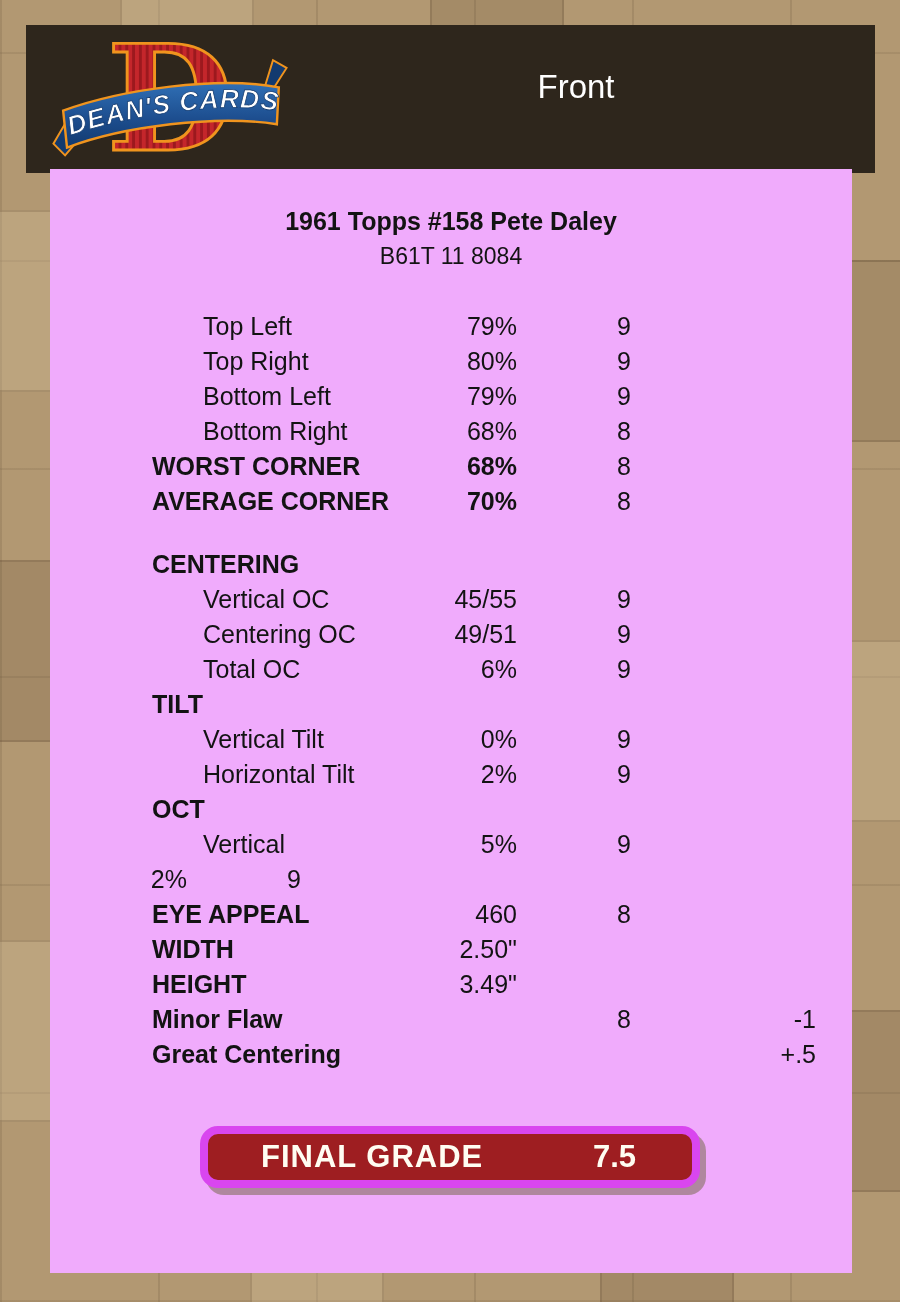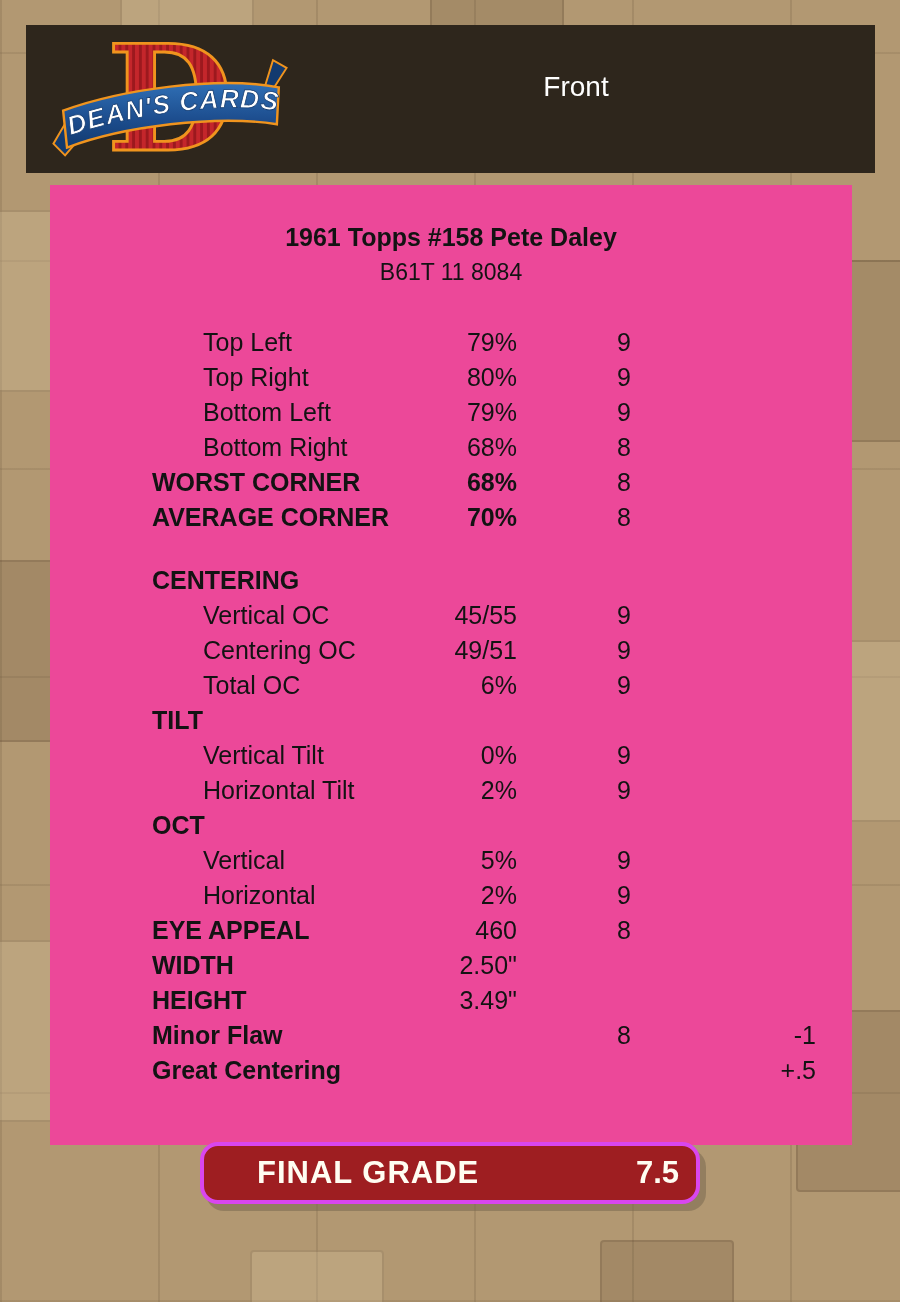--- a/index.html
+++ b/index.html
@@ -35,26 +35,26 @@
   .bg-card:nth-child(10){left:600px;top:1240px;background:rgba(92,72,48,.18);}
 
   
   .topbar{
     position:absolute;left:26px;top:25px;width:849px;height:148px;
     background:#2e261c;
   }
   .logo{position:absolute;left:26px;top:6px;width:236px;height:136px;}
   .title-block{position:absolute;left:310px;top:38px;width:480px;text-align:center;color:#ffffff;}
   .main-title{font-size:46px;line-height:48px;letter-spacing:1px;}
-  .sub-title{font-size:28px;line-height:40px;margin-top:4px;}
+  .sub-title{font-size:33px;line-height:40px;margin-top:4px;}
 
   
   .panel{
-    position:absolute;left:50px;top:185px;width:802px;height:960px;
-    background:#ec4899;color:#131313;
+    position:absolute;left:50px;top:169px;width:802px;height:1104px;
+    background:#f0abfc;color:#131313;
   }
   .card-title{position:absolute;top:38px;left:0;width:100%;text-align:center;
     font-size:25px;font-weight:bold;}
   .card-serial{position:absolute;top:74px;left:0;width:100%;text-align:center;
     font-size:23px;}
 
   .stats-table{position:absolute;top:140px;left:0;width:100%;}
   .trow{display:flex;height:35px;align-items:center;font-size:25px;}
   .trow.gap{margin-top:28px;}
   .cell{box-sizing:border-box;white-space:nowrap;}
@@ -65,29 +65,29 @@
   .thead .cell{font-weight:bold;}
   .trow.section .c-label{font-weight:bold;}
   .trow.boldvalue .c-label,.trow.boldvalue .c-value{font-weight:bold;}
   .trow.boldlabel .c-label{font-weight:bold;}
   .trow.item .c-label{padding-left:153px;}
 
   
   .final-grade{
     position:absolute;left:150px;top:957px;width:500px;height:62px;
     background:#9e1e21;
-    border:4px solid #d946ef;
+    border:8px solid #d946ef;
     border-radius:18px;
     box-shadow:6px 7px 0 rgba(122,106,80,.55);
     box-sizing:border-box;
     display:flex;align-items:center;
     color:#fffdf2;font-weight:bold;font-size:31px;
   }
   .fg-label{margin-left:53px;letter-spacing:1px;}
-  .fg-value{position:absolute;left:385px;width:90px;text-align:right;}
+  .fg-value{position:absolute;left:385px;width:90px;text-align:left;}
 </style>
 </head>
 <body>
 
 <div class="page">
 
   <div class="bg-collage">
     <div class="bg-card"></div>
     <div class="bg-card"></div>
     <div class="bg-card"></div>
@@ -219,21 +219,20 @@
             <div class="cell c-max"></div>
             <div class="cell c-pm"></div>
           </div>
           <div class="trow item">
             <div class="cell c-label">Vertical</div>
             <div class="cell c-value">5%</div>
             <div class="cell c-max">9</div>
             <div class="cell c-pm"></div>
           </div>
           <div class="trow item">
-            <div class="cell c-label">Horizontal</div>
             <div class="cell c-value">2%</div>
             <div class="cell c-max">9</div>
             <div class="cell c-pm"></div>
           </div>
           <div class="trow boldlabel">
             <div class="cell c-label">EYE APPEAL</div>
             <div class="cell c-value">460</div>
             <div class="cell c-max">8</div>
             <div class="cell c-pm"></div>
           </div>

